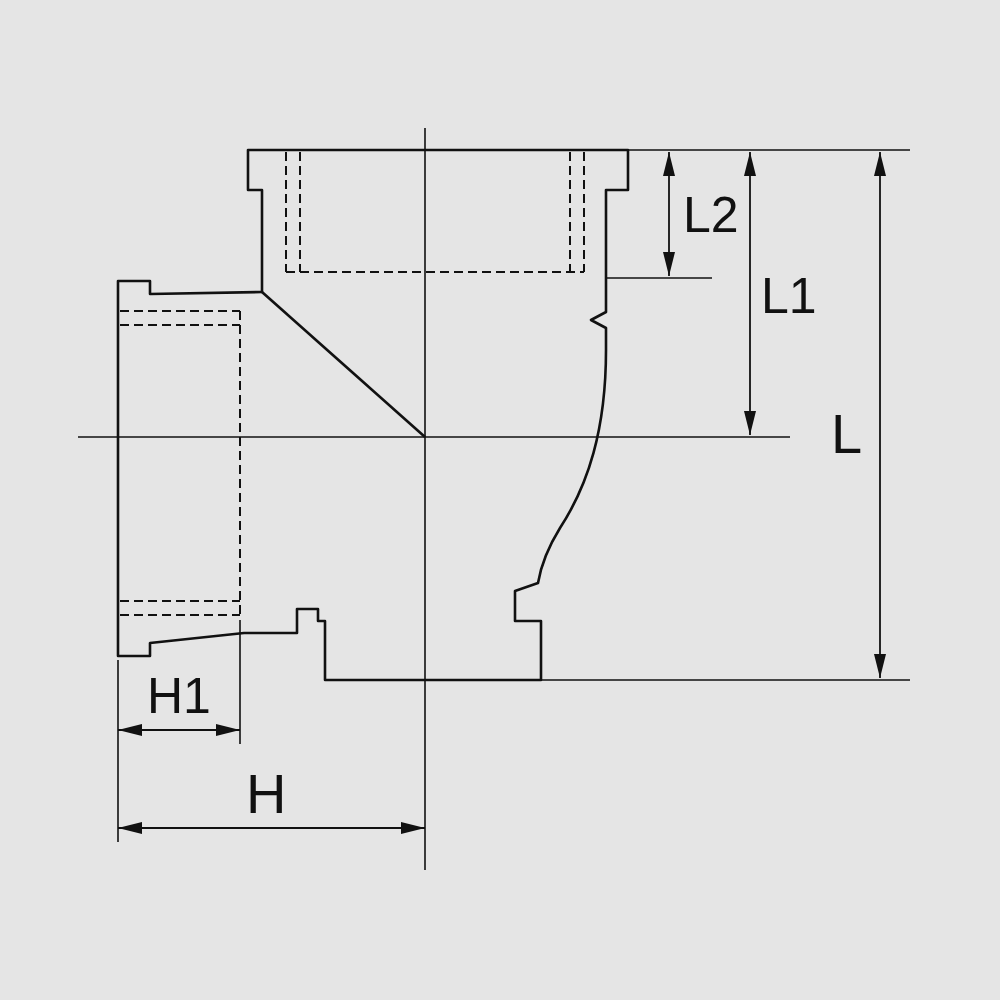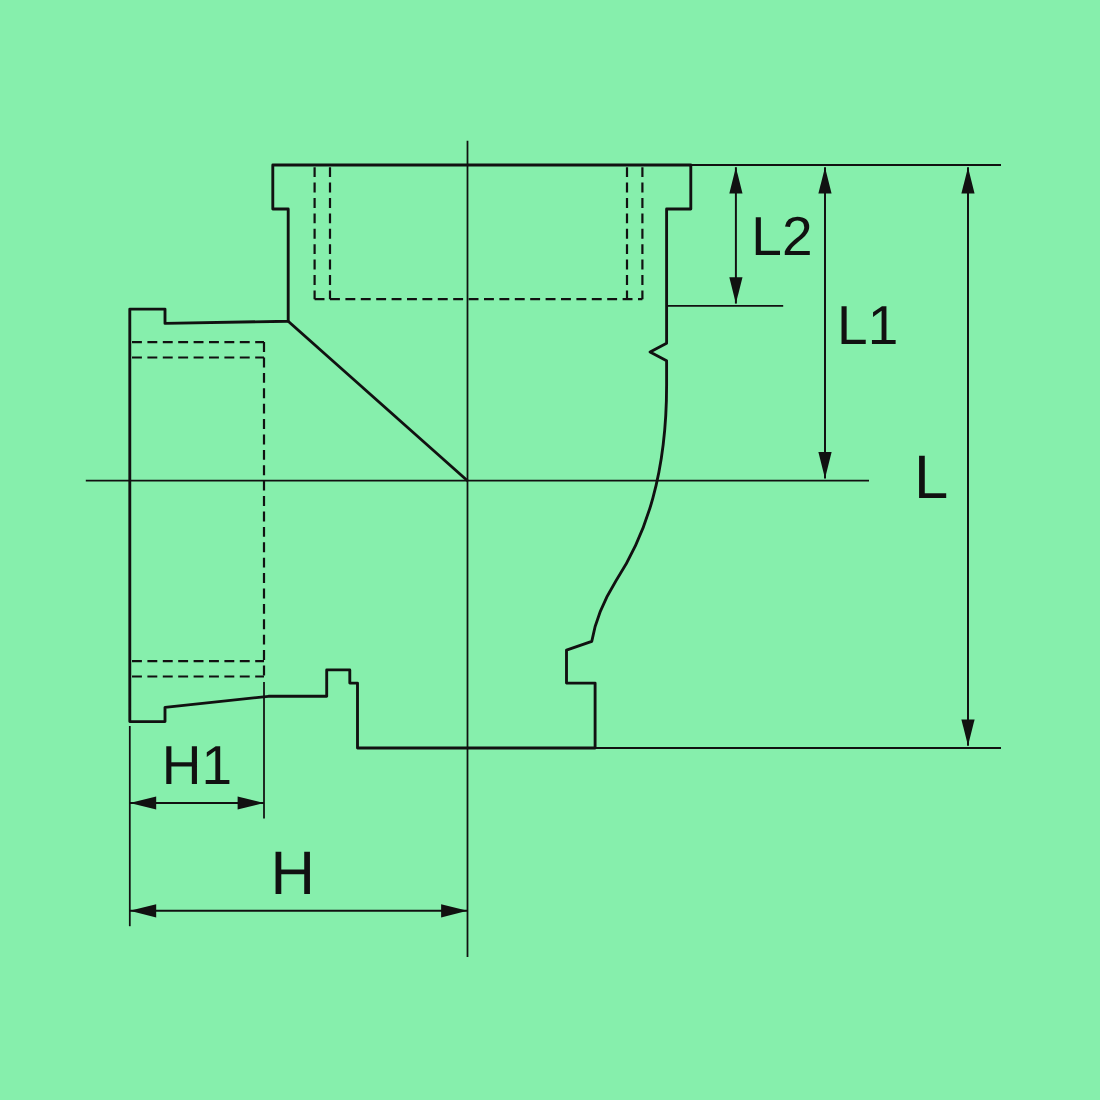--- a/index.html
+++ b/index.html
@@ -7,21 +7,21 @@
     padding: 0;
     width: 1000px;
     height: 1000px;
     background: #ffffff;
     font-family: "Liberation Sans", sans-serif;
   }
   .stage {
     position: relative;
     width: 1000px;
     height: 1000px;
-    background: #86efac;
+    background: #e5e5e5;
     overflow: hidden;
   }
   svg {
     position: absolute;
     top: 0;
     left: 0;
   }
   .outline   { fill: none; stroke: #111111; stroke-width: 2.6; stroke-linejoin: round; }
   .thin      { fill: none; stroke: #111111; stroke-width: 1.6; }
   .dim       { fill: none; stroke: #111111; stroke-width: 1.8; }

